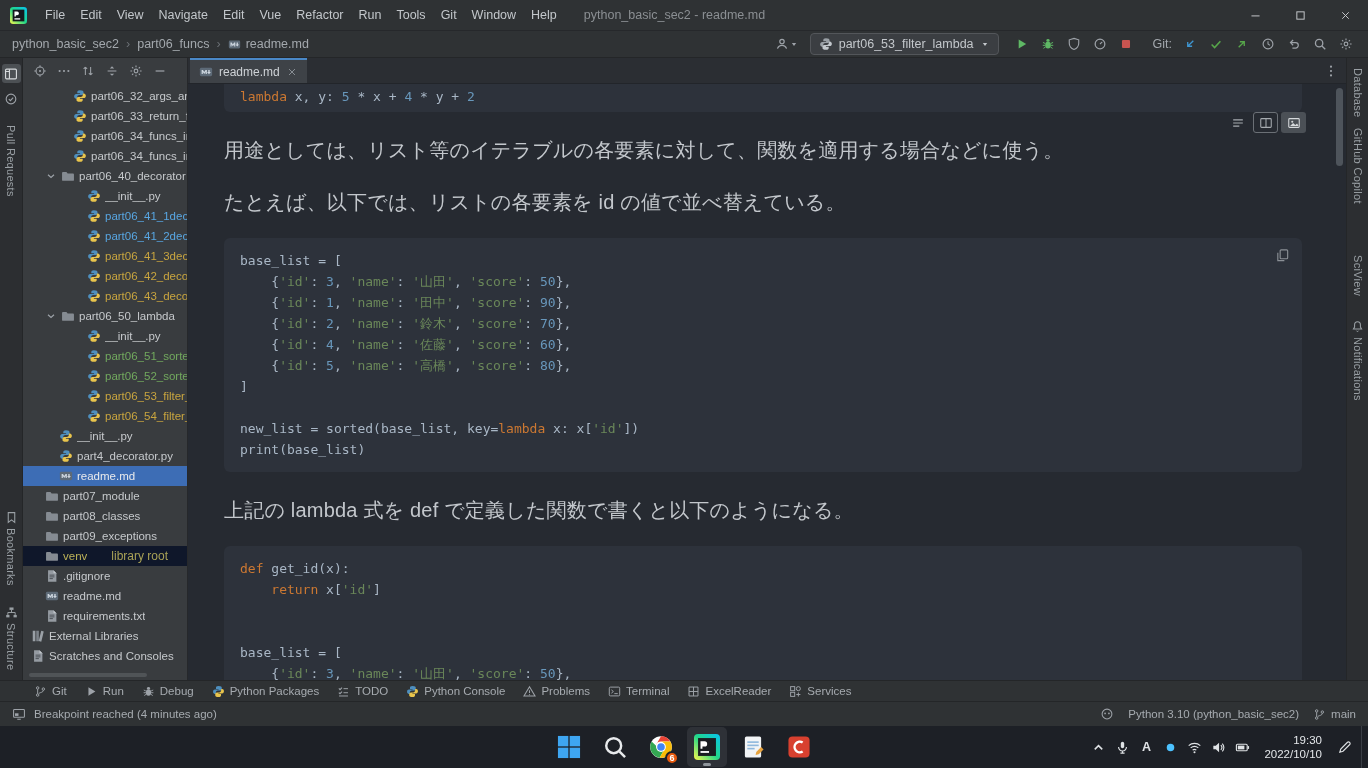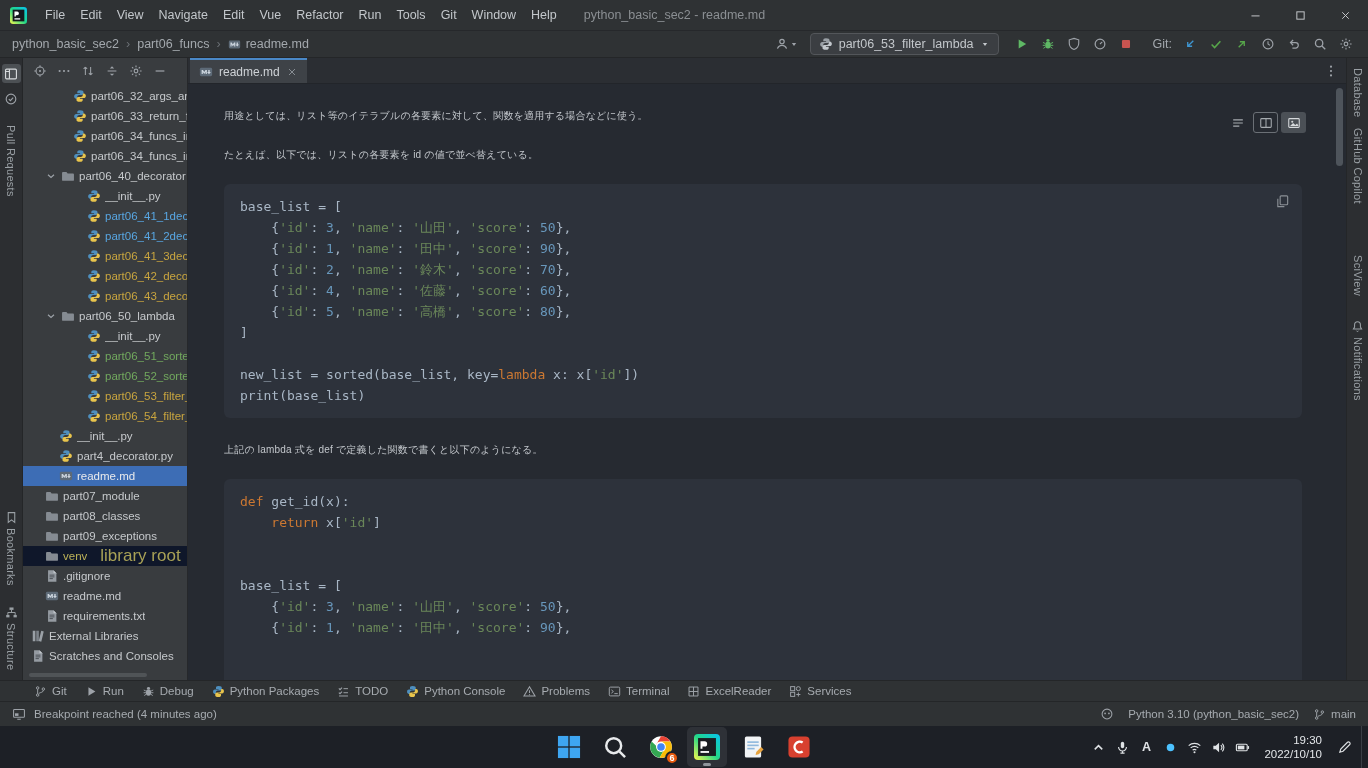--- a/index.html
+++ b/index.html
@@ -38,33 +38,33 @@
 .vstack{display:flex;flex-direction:column;align-items:center;gap:6px}
 .vlabels-bottom{display:flex;flex-direction:column;gap:20px;margin-bottom:10px;align-items:center;color:#9aa0a5}
 
 .ppanel{width:165px;background:#393c3f;display:flex;flex-direction:column;position:relative;flex:none;border-right:1px solid #26282b}
 .phead{height:26px;display:flex;align-items:center;gap:10px;padding:0 10px;flex:none}
 .pbtn{color:#9da2a8;display:inline-flex;width:14px;height:14px}
 .ptree{flex:1;overflow:hidden;padding-top:2px}
 .trow{height:20px;display:flex;align-items:center;gap:4px;font-size:11.5px;color:#c6c9cc;white-space:nowrap;cursor:default}
 .trow.sel{background:#3d6db5;color:#e8eaec}
 .trow.venv{background:#0f172a}
-.tanno{color:#8f9398;margin-left:9px;font-size:17px}
+.tanno{color:#8f9398;margin-left:20px;font-size:12px}
 .trow.venv .tanno{color:#a8a156}
 .tlabel{overflow:hidden}
 .tw{color:#9da2a8}
 .hscroll{position:absolute;bottom:3px;left:6px;width:118px;height:4px;background:#5a5e62;border-radius:2px;opacity:.7}
 
 .earea{flex:1;display:flex;flex-direction:column;min-width:0;background:#262a31}
 .tabbar{height:26px;background:#2b2e33;display:flex;align-items:stretch;flex:none;border-bottom:1px solid #22252a;padding-right:8px}
 .tab{display:flex;align-items:center;gap:6px;padding:0 9px;font-size:12px;color:#ced2d6;background:#3e4247;border-top:2px solid #4a88c7;margin-left:2px;cursor:default}
 .tabx{color:#90969c}
 .kebab{margin-left:auto;color:#9da2a8;align-self:center;width:14px;height:14px}
 .econtent{flex:1;position:relative;overflow:hidden;padding:0 44px 0 36px}
-.mdp{color:#c3c7cc;margin-top:25px;font-size:10px;letter-spacing:.2px}
+.mdp{color:#c3c7cc;margin-top:25px;font-size:20px;letter-spacing:.2px}
 .codeblock{background:#2d323b;border-radius:6px;padding:12px 16px;margin-top:22px;position:relative;font-family:"DejaVu Sans Mono","Liberation Mono",monospace;font-size:13px;line-height:21px}
 .codeblock.partial{margin-top:0;border-radius:0 0 6px 6px;padding:2px 16px 5px}
 .codeblock.tall{min-height:230px}
 .cl{height:21px;white-space:pre}
 .k{color:#cc7832}.n{color:#6897bb}.s{color:#6a8759}.d{color:#a9b7c6}
 .copybtn{position:absolute;top:10px;right:12px;color:#8b9096;width:15px;height:15px}
 .viewtoggles{position:absolute;top:28px;right:40px;display:flex;gap:3px}
 .vt{width:25px;height:21px;display:flex;align-items:center;justify-content:center;color:#a6abb0;border-radius:3px}
 .vt.boxed{border:1px solid #6b7076}
 .vt.lit{background:#4b5056;color:#d6d9dc}
@@ -694,20 +694,23 @@
         </div>
         <span class="ic kebab">
             <svg viewBox="0 0 16 16">
               <circle cx="8" cy="3" r="1.2" fill="currentColor"></circle>
               <circle cx="8" cy="8" r="1.2" fill="currentColor"></circle>
               <circle cx="8" cy="13" r="1.2" fill="currentColor"></circle>
             </svg>
           </span>
       </div>
       <div class="econtent">
+        <div class="codeblock partial">
+          <div class="cl" id="partial-line"><span class="k">lambda</span><span class="d"> x, y: </span><span class="n">5</span><span class="d"> * x + </span><span class="n">4</span><span class="d"> * y + </span><span class="n">2</span></div>
+        </div>
         <p class="mdp">用途としては、リスト等のイテラブルの各要素に対して、関数を適用する場合などに使う。</p>
         <p class="mdp">たとえば、以下では、リストの各要素を id の値で並べ替えている。</p>
         <div class="codeblock" id="cb1">
           <span class="copybtn ic">
               <svg viewBox="0 0 16 16">
                 <rect x="5.5" y="2" width="8" height="9.5" rx="1" fill="none" stroke="currentColor" stroke-width="1.2"></rect>
                 <path d="M3 5v8.5h7" fill="none" stroke="currentColor" stroke-width="1.2"></path>
               </svg>
             </span>
         <div class="cl"><span class="d">base_list = [</span></div>

